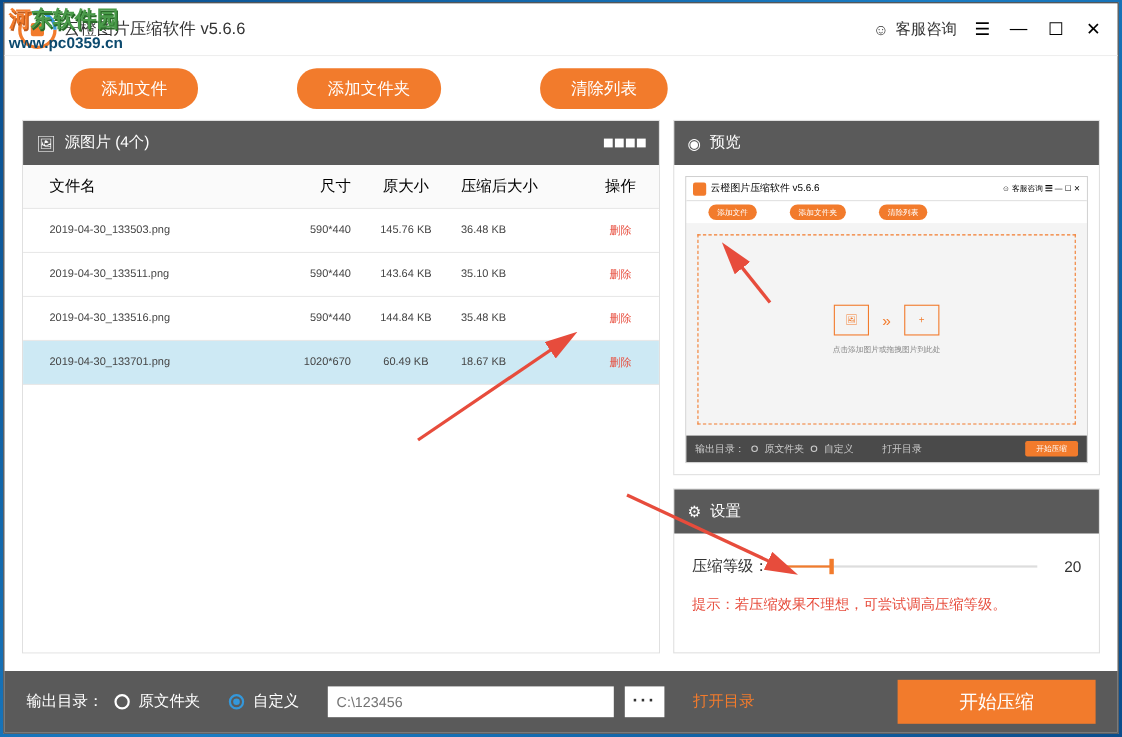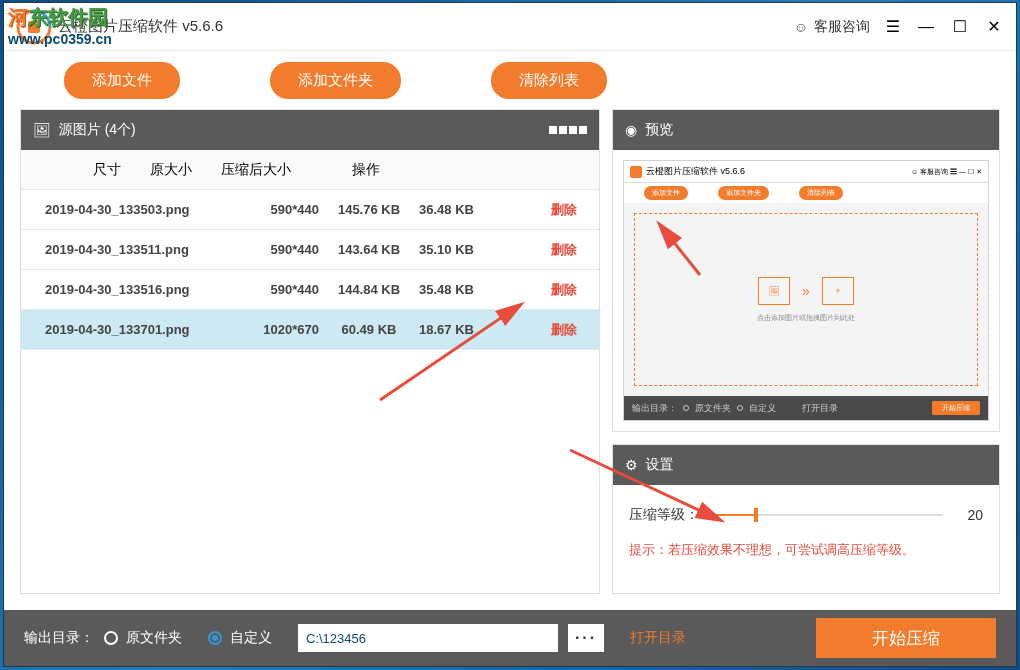--- a/index.html
+++ b/index.html
@@ -20,21 +20,21 @@
     .pill-btn { background: #f27b2c; color: #fff; border: none; padding: 9px 28px; border-radius: 18px; font-size: 15px; cursor: pointer; }
     .main { flex: 1; display: flex; padding: 0 16px 16px 16px; gap: 12px; }
     .left { flex: 1; display: flex; flex-direction: column; border: 1px solid #e0e0e0; }
     .panel-header { height: 40px; background: #5a5a5a; color: #fff; display: flex; align-items: center; padding: 0 12px; font-size: 14px; }
     .ph-icon { margin-right: 8px; }
     .view-toggle { margin-left: auto; display: flex; gap: 2px; }
     .view-toggle span { width: 8px; height: 8px; background: #fff; display: inline-block; }
     .table { flex: 1; display: flex; flex-direction: column; background: #fff; }
     .thead, .trow { display: flex; border-bottom: 1px solid #e8e8e8; height: 40px; align-items: center; }
     .thead { background: #fafafa; font-weight: 500; font-size: 14px; }
-    .trow { font-size: 13px; color: #444; font-weight: bold; }
+    .trow { font-size: 10px; color: #444; }
     .trow.selected { background: #cde9f4; }
     .c-name { flex: 1; padding-left: 24px; }
     .c-size { width: 100px; text-align: right; }
     .c-orig { width: 100px; text-align: center; }
     .c-comp { width: 110px; text-align: left; }
     .c-op { width: 70px; text-align: center; }
     .del { color: #e74c3c; cursor: pointer; }
     .right { width: 388px; display: flex; flex-direction: column; gap: 12px; }
     .preview-panel { flex: 1; border: 1px solid #e0e0e0; display: flex; flex-direction: column; }
     .preview-body { flex: 1; padding: 10px; }
@@ -60,21 +60,21 @@
     .slider-track { position: absolute; top: 9px; left: 0; right: 0; height: 2px; background: #ddd; }
     .slider-fill { position: absolute; top: 9px; left: 0; width: 20%; height: 2px; background: #f27b2c; }
     .slider-thumb { position: absolute; top: 3px; left: 20%; width: 4px; height: 14px; background: #f27b2c; transform: translateX(-50%); }
     .slider-value { font-size: 14px; color: #333; width: 30px; text-align: right; }
     .hint { font-size: 13px; color: #e74c3c; }
     .footer { height: 56px; background: #5a5a5a; display: flex; align-items: center; padding: 0 20px; color: #fff; font-size: 14px; gap: 10px; }
     .radio-group { display: flex; align-items: center; gap: 8px; margin-right: 16px; }
     .radio { width: 14px; height: 14px; border: 2px solid #fff; border-radius: 50%; display: inline-flex; align-items: center; justify-content: center; cursor: pointer; }
     .radio.checked::after { content: ''; width: 6px; height: 6px; background: #3498db; border-radius: 50%; }
     .radio.checked { border-color: #3498db; }
-    .path-input { flex: 1; max-width: 260px; height: 28px; background: #fff; color: #0c4a6e; padding: 0 8px; border: none; font-size: 13px; }
+    .path-input { flex: 1; max-width: 260px; height: 28px; background: #fff; color: #737373; padding: 0 8px; border: none; font-size: 13px; }
     .browse-btn { width: 36px; height: 28px; background: #fff; color: #333; border: none; font-size: 16px; font-weight: bold; cursor: pointer; letter-spacing: 2px; }
     .open-dir { color: #f27b2c; margin-left: 16px; cursor: pointer; }
     .start-btn { margin-left: auto; background: #f27b2c; color: #fff; border: none; width: 180px; height: 40px; font-size: 17px; cursor: pointer; }
     .arrow-red { position: absolute; pointer-events: none; }
     .arrow1 { top: 290px; left: 370px; width: 170px; height: 120px; }
     .arrow2 { top: 440px; left: 560px; width: 180px; height: 90px; }
     .arrow3 { top: 215px; left: 650px; width: 60px; height: 70px; }
     .watermark-overlay { position: absolute; top: 4px; left: 8px; pointer-events: none; z-index: 10; }
     .wm-top { font-size: 20px; font-weight: bold; color: #4a9b4a; text-shadow: 1px 1px 0 #2a6b2a; }
     .wm-top .orange { color: #f27b2c; text-shadow: 1px 1px 0 #c05b1c; }
@@ -128,20 +128,21 @@
         <span>源图片 (4个)</span>
         <div class="view-toggle">
           <span></span>
             <span></span>
             <span></span>
             <span></span>
         </div>
       </div>
       <div class="table">
         <div class="thead">
+          <div class="c-name">文件名</div>
           <div class="c-size">尺寸</div>
           <div class="c-orig">原大小</div>
           <div class="c-comp">压缩后大小</div>
           <div class="c-op">操作</div>
         </div>
         <div id="tbody">
             <div class="trow">
               <div class="c-name">2019-04-30_133503.png</div>
               <div class="c-size">590*440</div>
               <div class="c-orig">145.76 KB</div>

